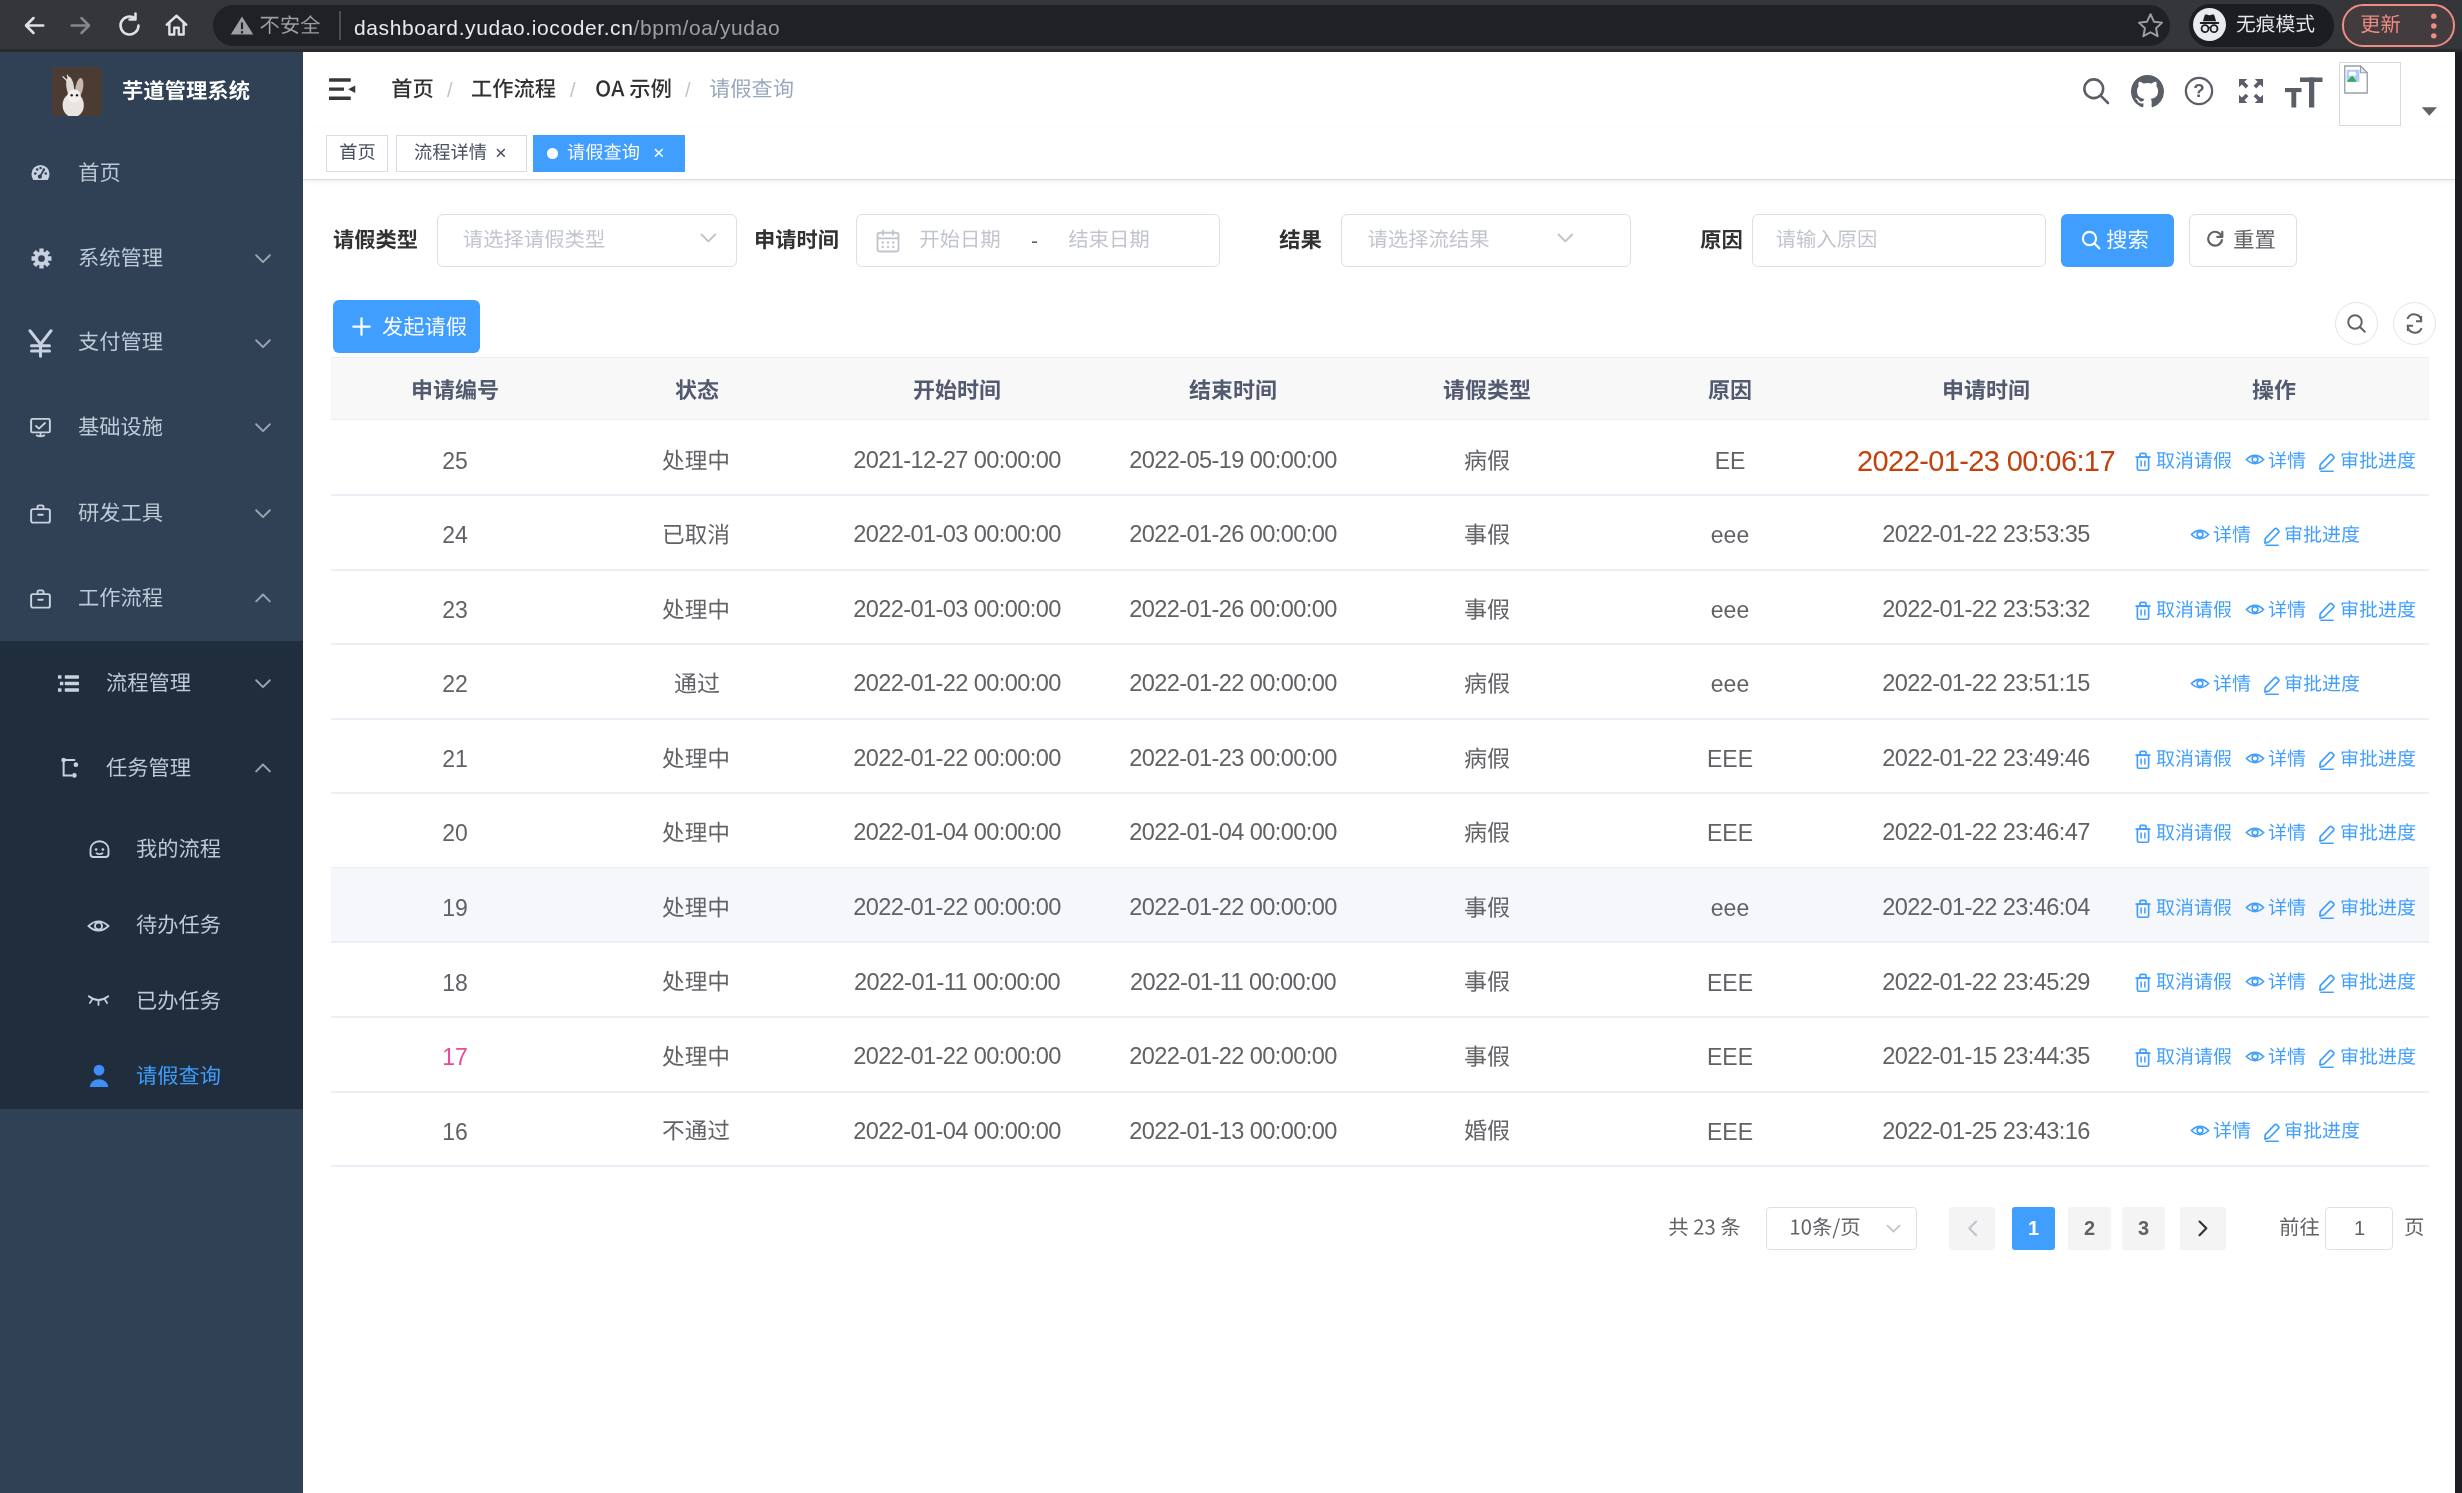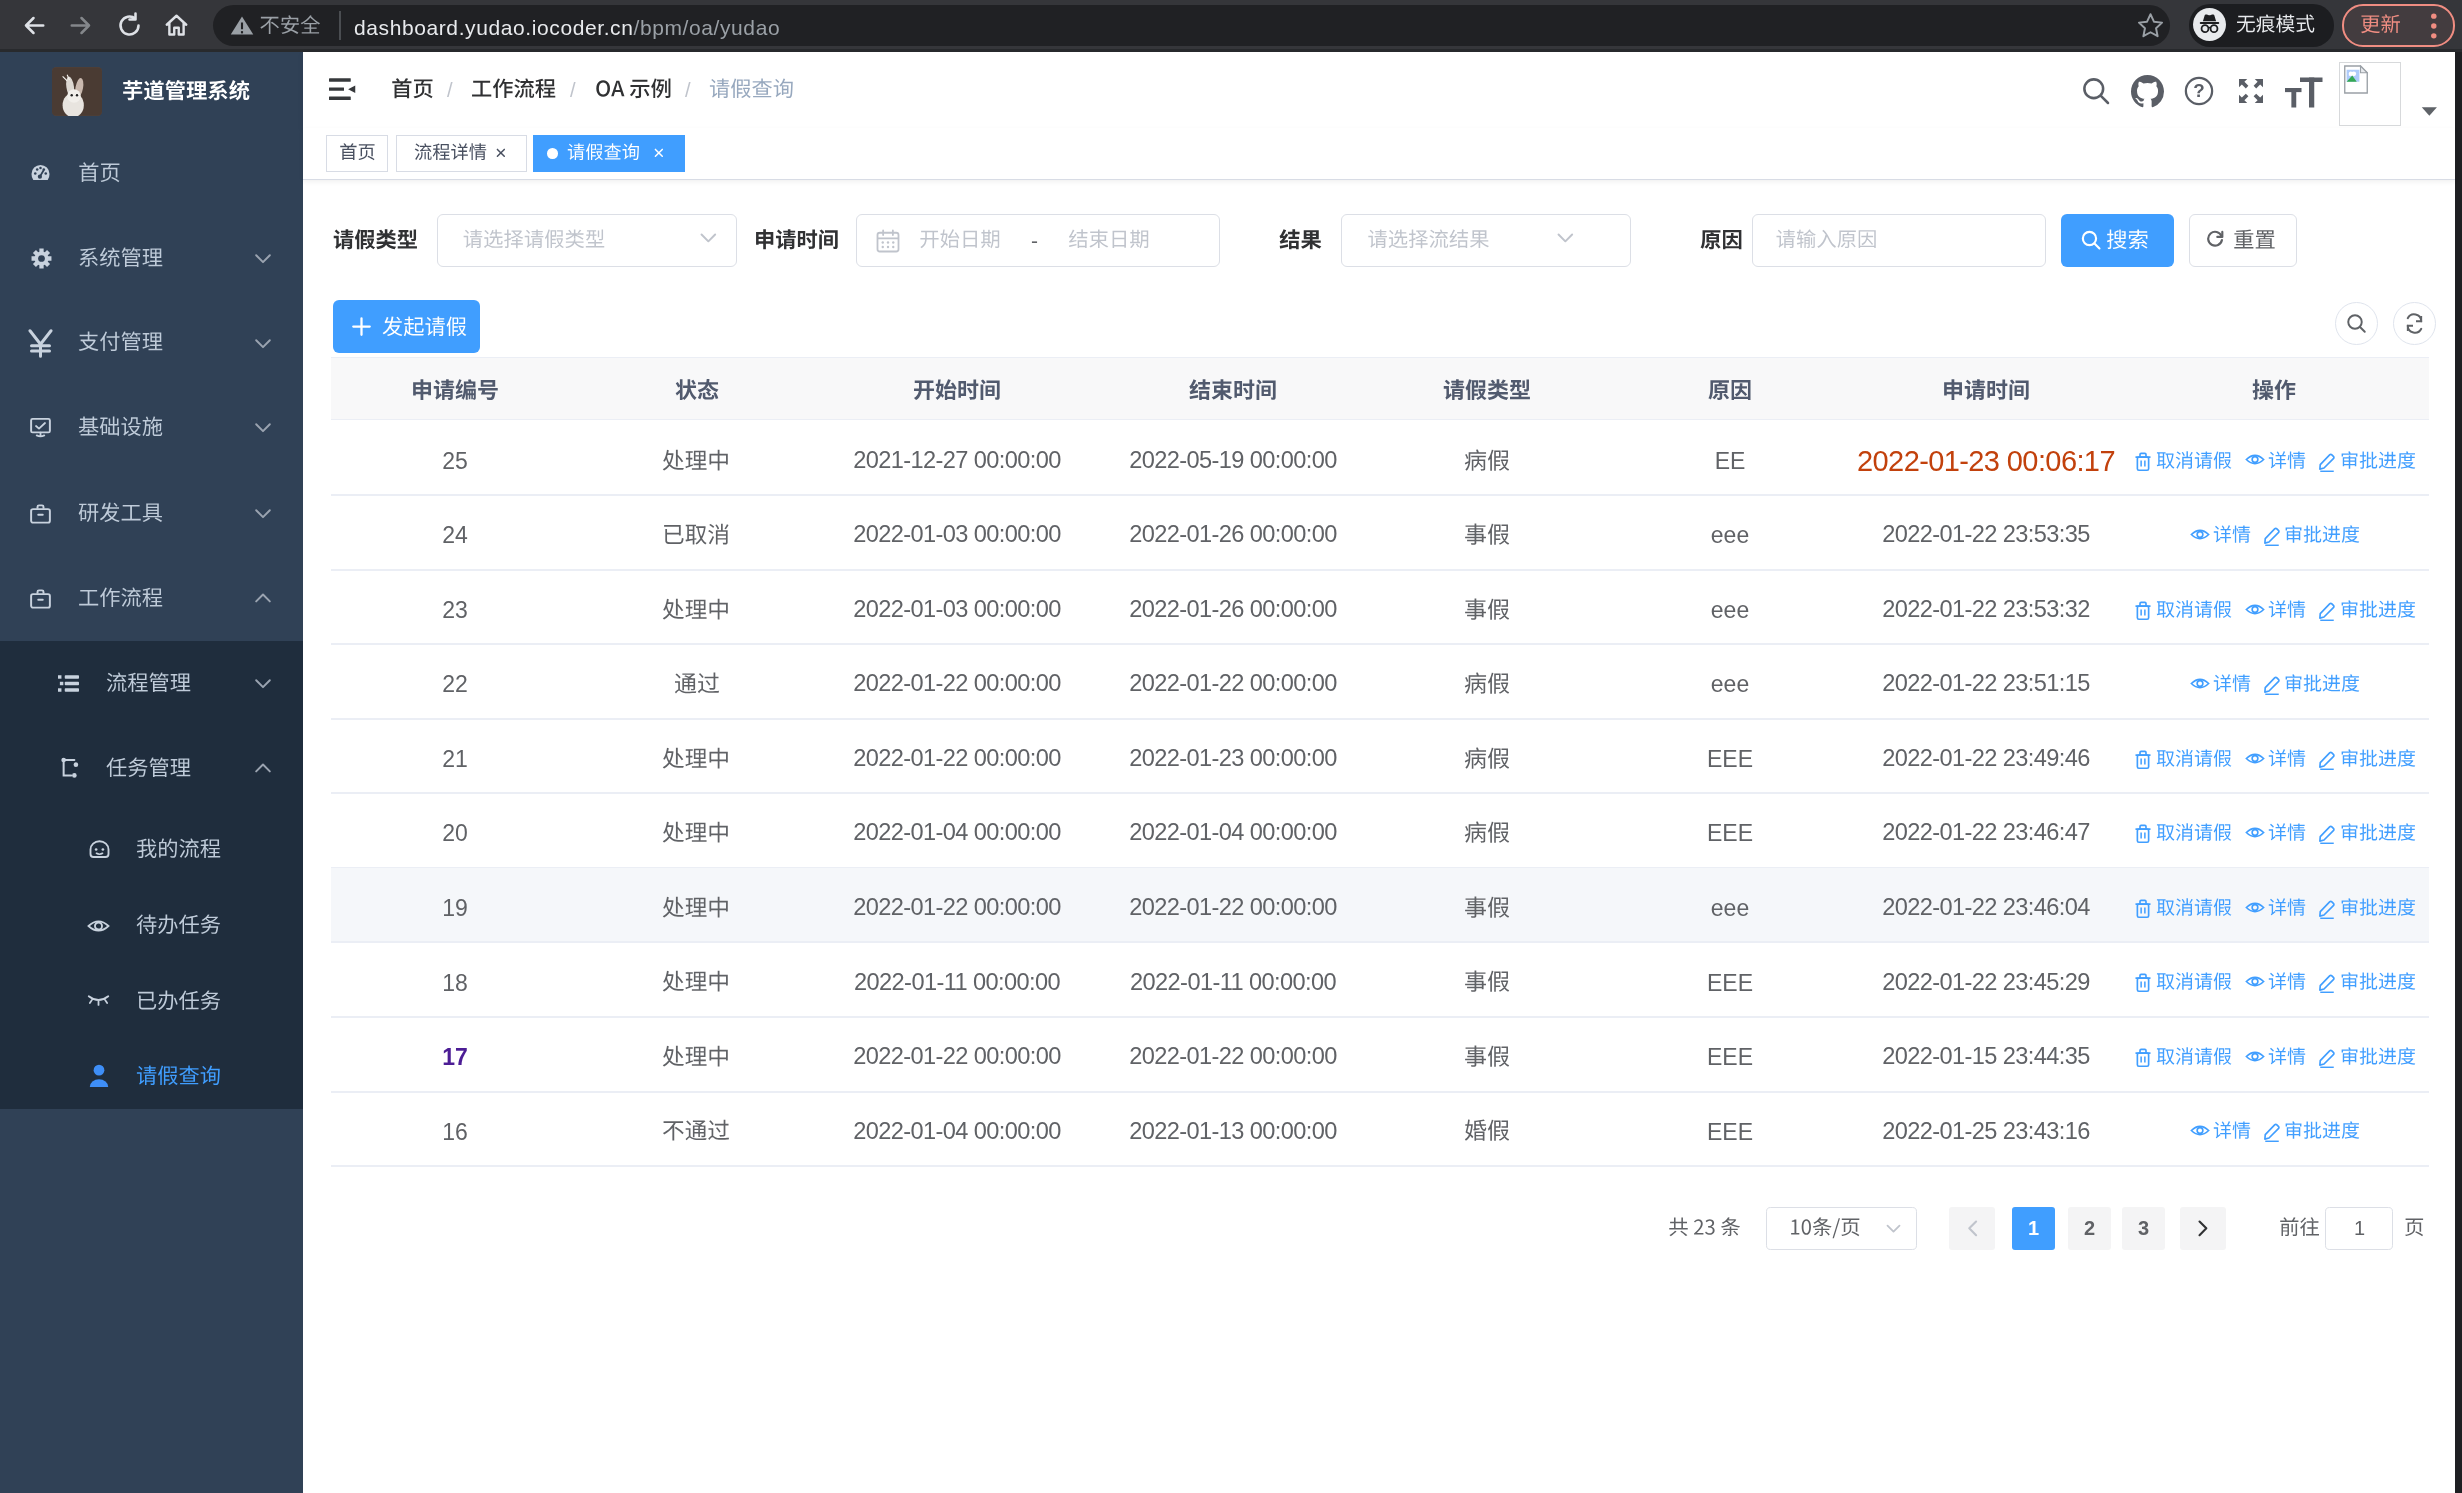--- a/index.html
+++ b/index.html
@@ -954,21 +954,21 @@
       <path d="M3 16.5 L15.5 3.5 Q17 2 18.5 3.5 L20.5 5.5 Q22 7 20.5 8.5 L8 21 L2.5 22.5 Z" stroke="#409eff" stroke-width="2.2" fill="none" stroke-linejoin="round"></path>
       <path d="M3 25.5 H21" stroke="#409eff" stroke-width="2.2"></path>
     </svg>
     <svg style="position:absolute;left:2340px;top:972px;overflow:visible" width="76" height="20.5" fill="#409eff" viewBox="0 0 100 27">
       <use href="#a66" transform="translate(0.0,21.5) scale(0.02500)"></use>
       <use href="#a67" transform="translate(25.0,21.5) scale(0.02500)"></use>
       <use href="#a68" transform="translate(50.0,21.5) scale(0.02500)"></use>
       <use href="#a69" transform="translate(75.0,21.5) scale(0.02500)"></use>
     </svg>
     <div style="position:absolute;left:331px;top:1091px;width:2098px;height:1.5px;background:#ebeef5"></div>
-    <div style="position:absolute;left:379px;top:1057px;transform:translateY(-50%);width:152px;text-align:center;font-family:'Liberation Sans',sans-serif;font-size:23px;color:#4c1d95;font-weight:700;white-space:nowrap;line-height:1">17</div>
+    <div style="position:absolute;left:379px;top:1057px;transform:translateY(-50%);width:152px;text-align:center;font-family:'Liberation Sans',sans-serif;font-size:23px;color:#ec4899;font-weight:400;white-space:nowrap;line-height:1">17</div>
     <svg style="position:absolute;left:662px;top:1045px;overflow:visible" width="68" height="25" fill="#606266" viewBox="0 0 90 32.3906">
       <use href="#a61" transform="translate(0.0,25.8) scale(0.03000)"></use>
       <use href="#a14" transform="translate(30.0,25.8) scale(0.03000)"></use>
       <use href="#a62" transform="translate(60.0,25.8) scale(0.03000)"></use>
     </svg>
     <div style="position:absolute;left:820px;top:1057px;transform:translateY(-50%);width:274px;text-align:center;font-family:'Liberation Sans',sans-serif;font-size:23.6px;color:#606266;font-weight:400;letter-spacing:-0.6px;white-space:nowrap;line-height:1">2022-01-22 00:00:00</div>
     <div style="position:absolute;left:1096px;top:1057px;transform:translateY(-50%);width:274px;text-align:center;font-family:'Liberation Sans',sans-serif;font-size:23.6px;color:#606266;font-weight:400;letter-spacing:-0.6px;white-space:nowrap;line-height:1">2022-01-22 00:00:00</div>
     <svg style="position:absolute;left:1464px;top:1045px;overflow:visible" width="46" height="25" fill="#606266" viewBox="0 0 60 32.3906">
       <use href="#a70" transform="translate(0.0,25.8) scale(0.03000)"></use>
       <use href="#a36" transform="translate(30.0,25.8) scale(0.03000)"></use>

